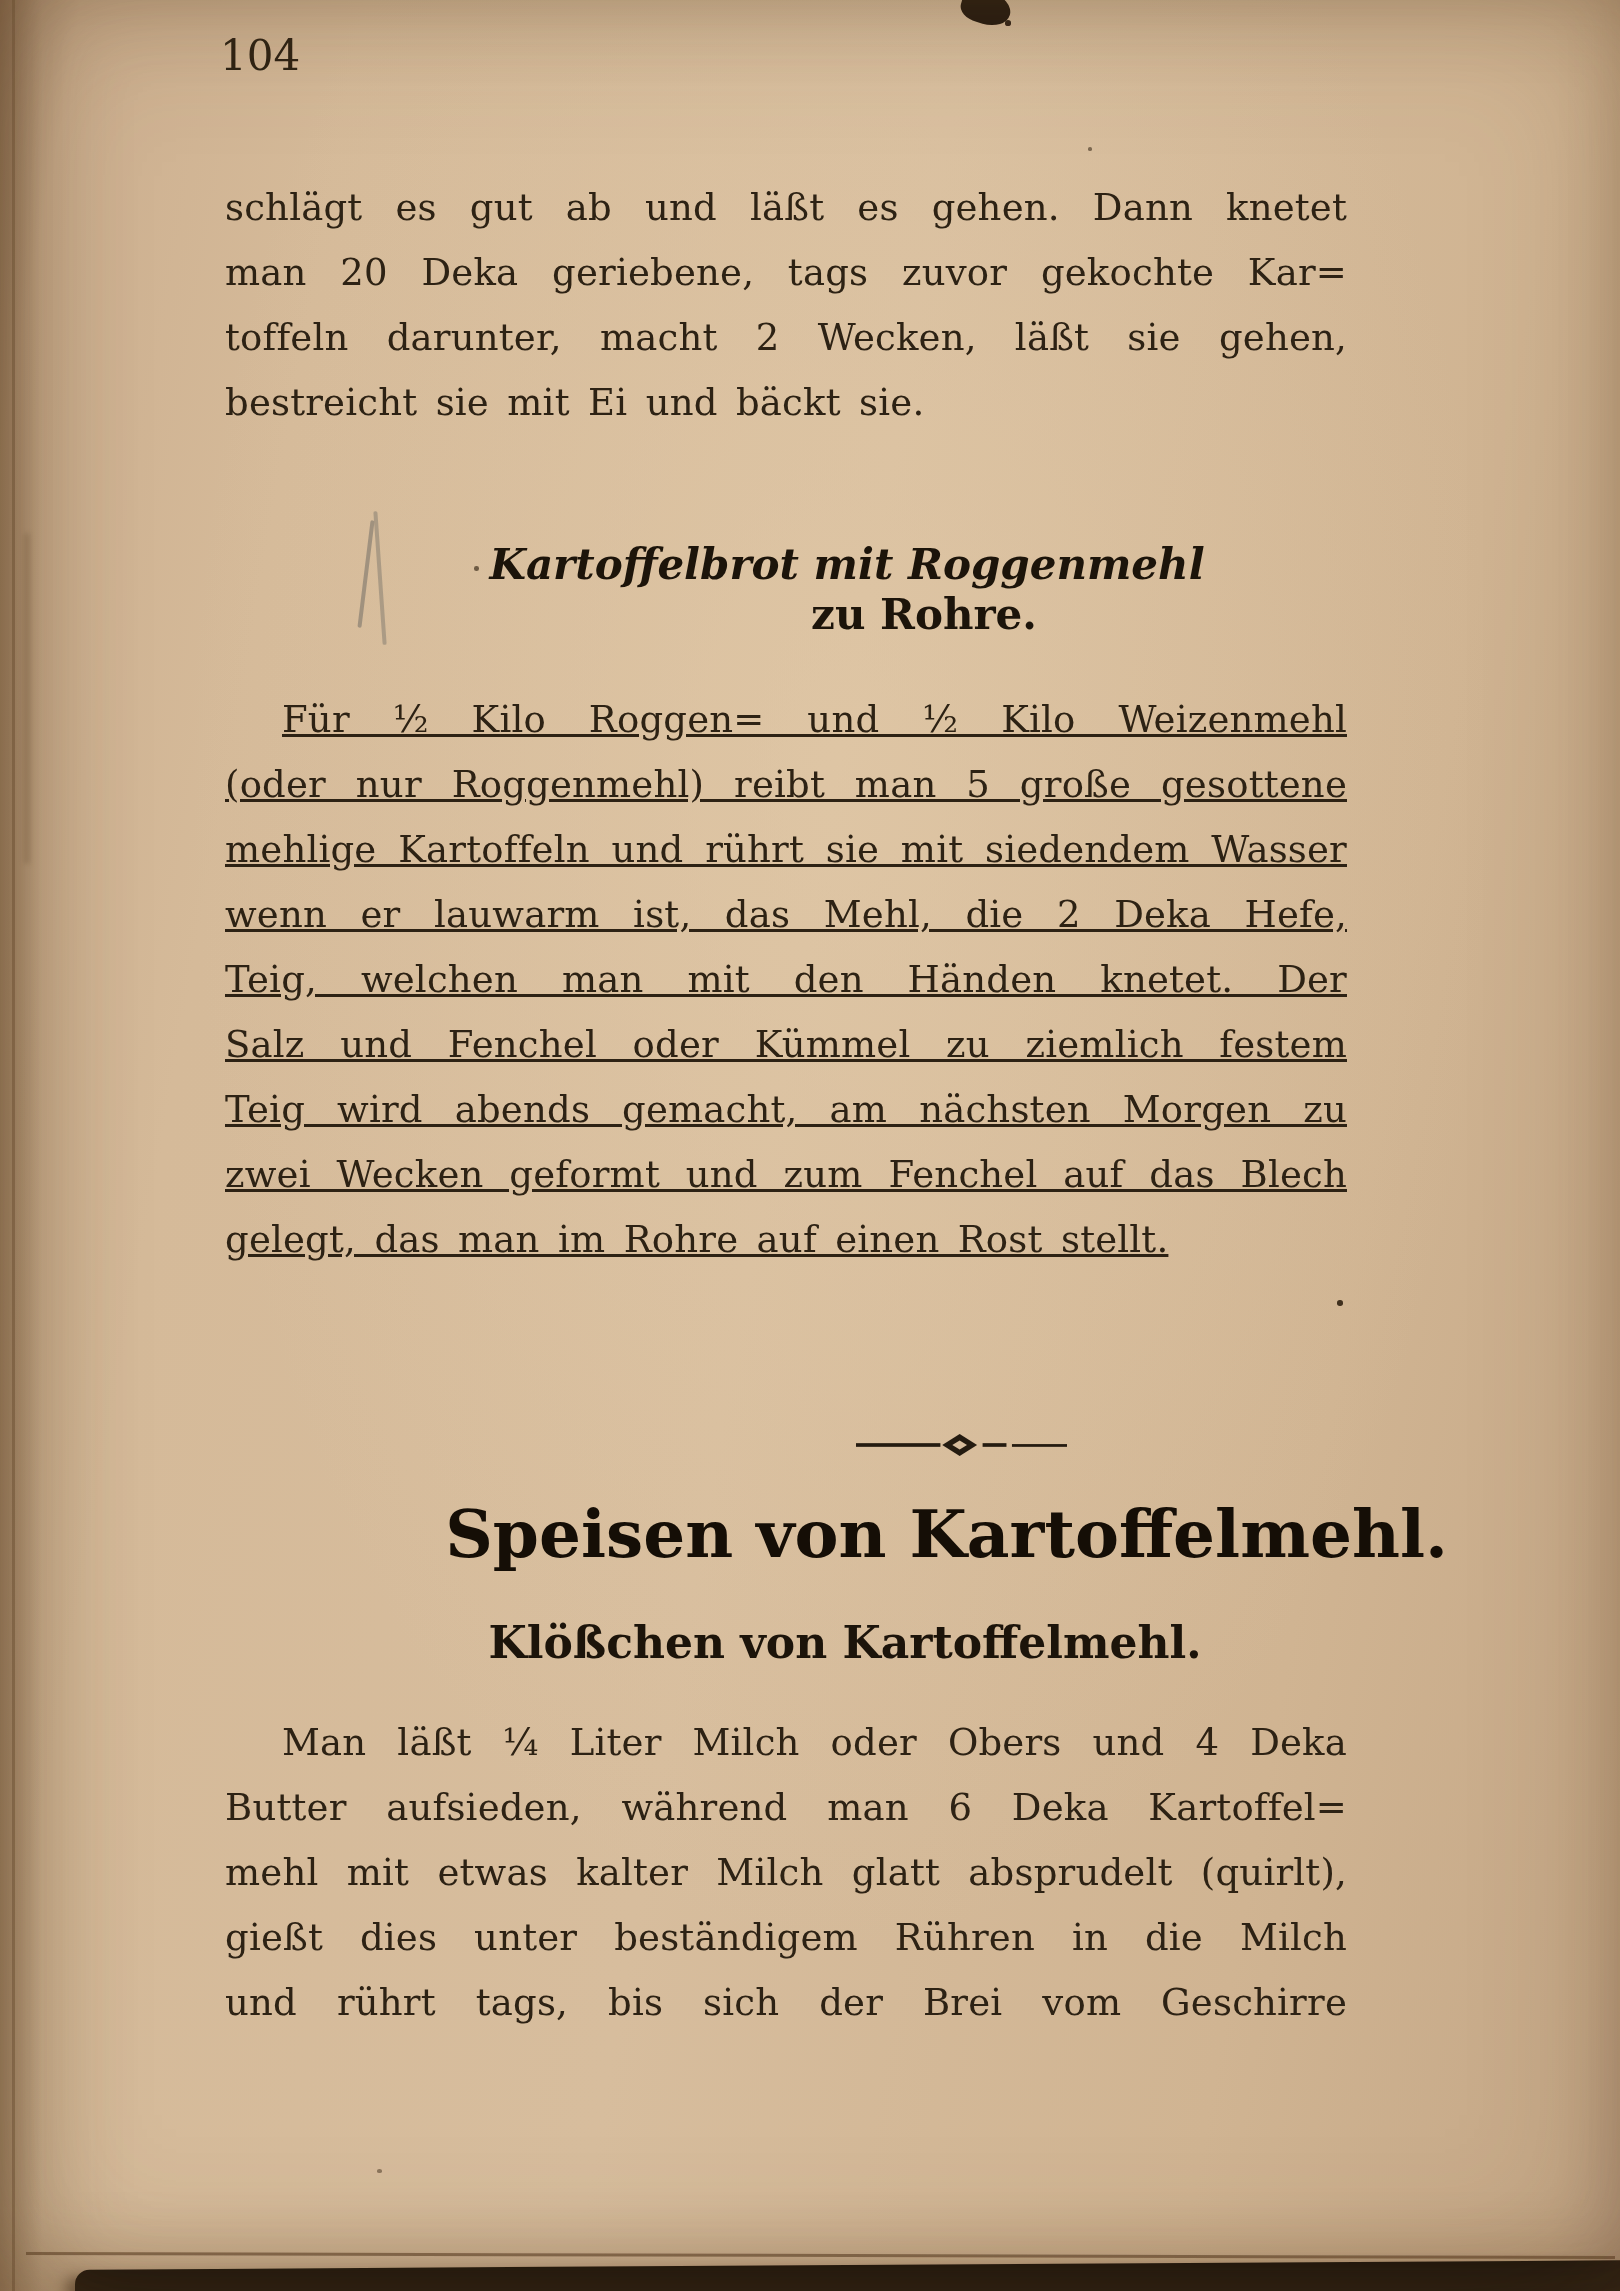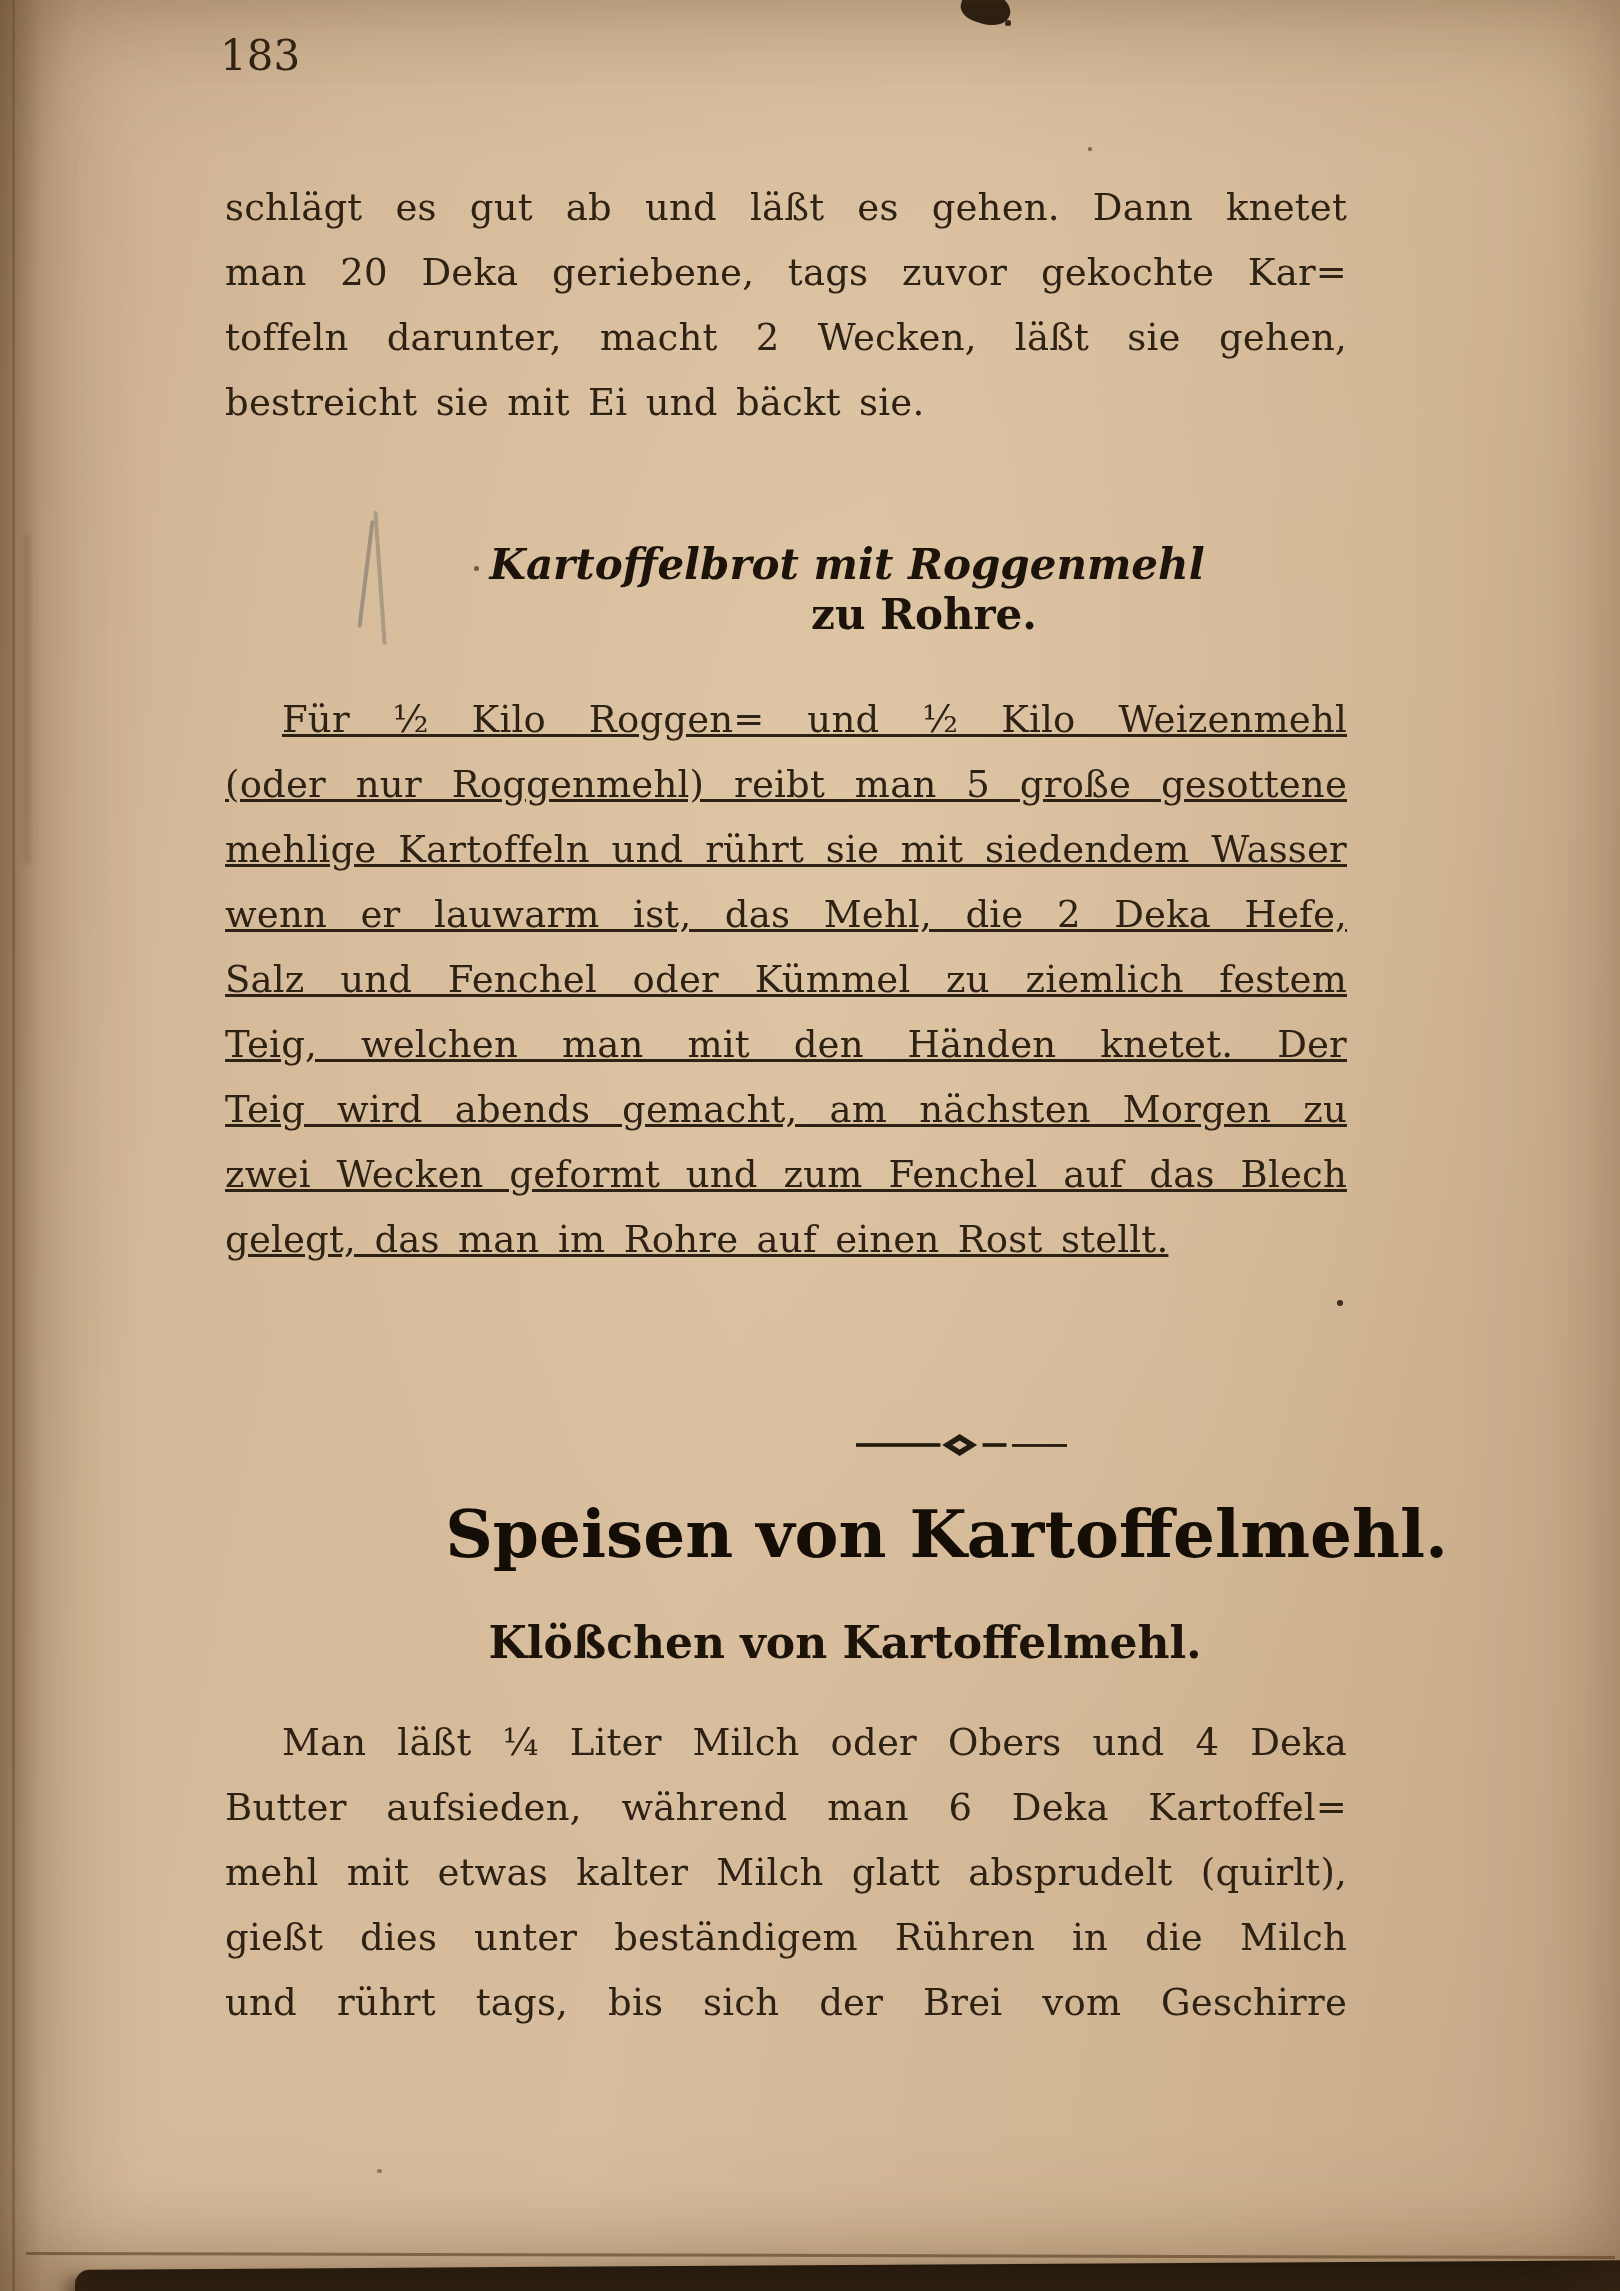--- a/index.html
+++ b/index.html
@@ -90,42 +90,42 @@
 <body>
 
 <div class="page">
 
   <div class="edge-left-shade"></div>
   <div class="edge-left"></div>
   <div class="scan-streak"></div>
   <div class="ink-blot"></div>
   <div class="ink-blot-dot"></div>
 
-  <div style="position:absolute;left:220px;top:33px;font-size:42px;line-height:46px;">183</div>
+  <div style="position:absolute;left:220px;top:33px;font-size:42px;line-height:46px;">104</div>
 
   <div class="para" style="top:175px;">
     <div class="jl">schlägt es gut ab und läßt es gehen. Dann knetet</div>
     <div class="jl">man 20 Deka geriebene, tags zuvor gekochte Kar=</div>
     <div class="jl">toffeln darunter, macht 2 Wecken, läßt sie gehen,</div>
     <div class="ll">bestreicht sie mit Ei und bäckt sie.</div>
   </div>
 
   <div class="pencil a"></div>
   <div class="pencil b"></div>
 
   <div class="h-rec" style="top:532px;margin-left:61px;font-style:italic;">Kartoffelbrot mit Roggenmehl</div>
   <div class="h-rec" style="top:582px;margin-left:138px;">zu Rohre.</div>
 
   <div class="para" style="top:687px;text-decoration:underline;">
     <div class="jl indent">Für ½ Kilo Roggen= und ½ Kilo Weizenmehl</div>
     <div class="jl">(oder nur Roggenmehl) reibt man 5 große gesottene</div>
     <div class="jl">mehlige Kartoffeln und rührt sie mit siedendem Wasser</div>
     <div class="jl">wenn er lauwarm ist, das Mehl, die 2 Deka Hefe,</div>
+    <div class="jl">Teig, welchen man mit den Händen knetet. Der</div>
     <div class="jl">Salz und Fenchel oder Kümmel zu ziemlich festem</div>
-    <div class="jl">Teig, welchen man mit den Händen knetet. Der</div>
     <div class="jl">Teig wird abends gemacht, am nächsten Morgen zu</div>
     <div class="jl">zwei Wecken geformt und zum Fenchel auf das Blech</div>
     <div class="ll">gelegt, das man im Rohre auf einen Rost stellt.</div>
   </div>
 
   <svg class="divider" viewBox="0 0 230 26">
     <rect x="0" y="11" width="92" height="4" fill="#241b10"></rect>
     <polygon points="113,1 132,13 113,25 94,13" fill="#241b10"></polygon>
     <polygon points="113,8 121,13 113,18 105,13" fill="#d5bb9b"></polygon>
     <rect x="138" y="11" width="26" height="4" fill="#241b10"></rect>

